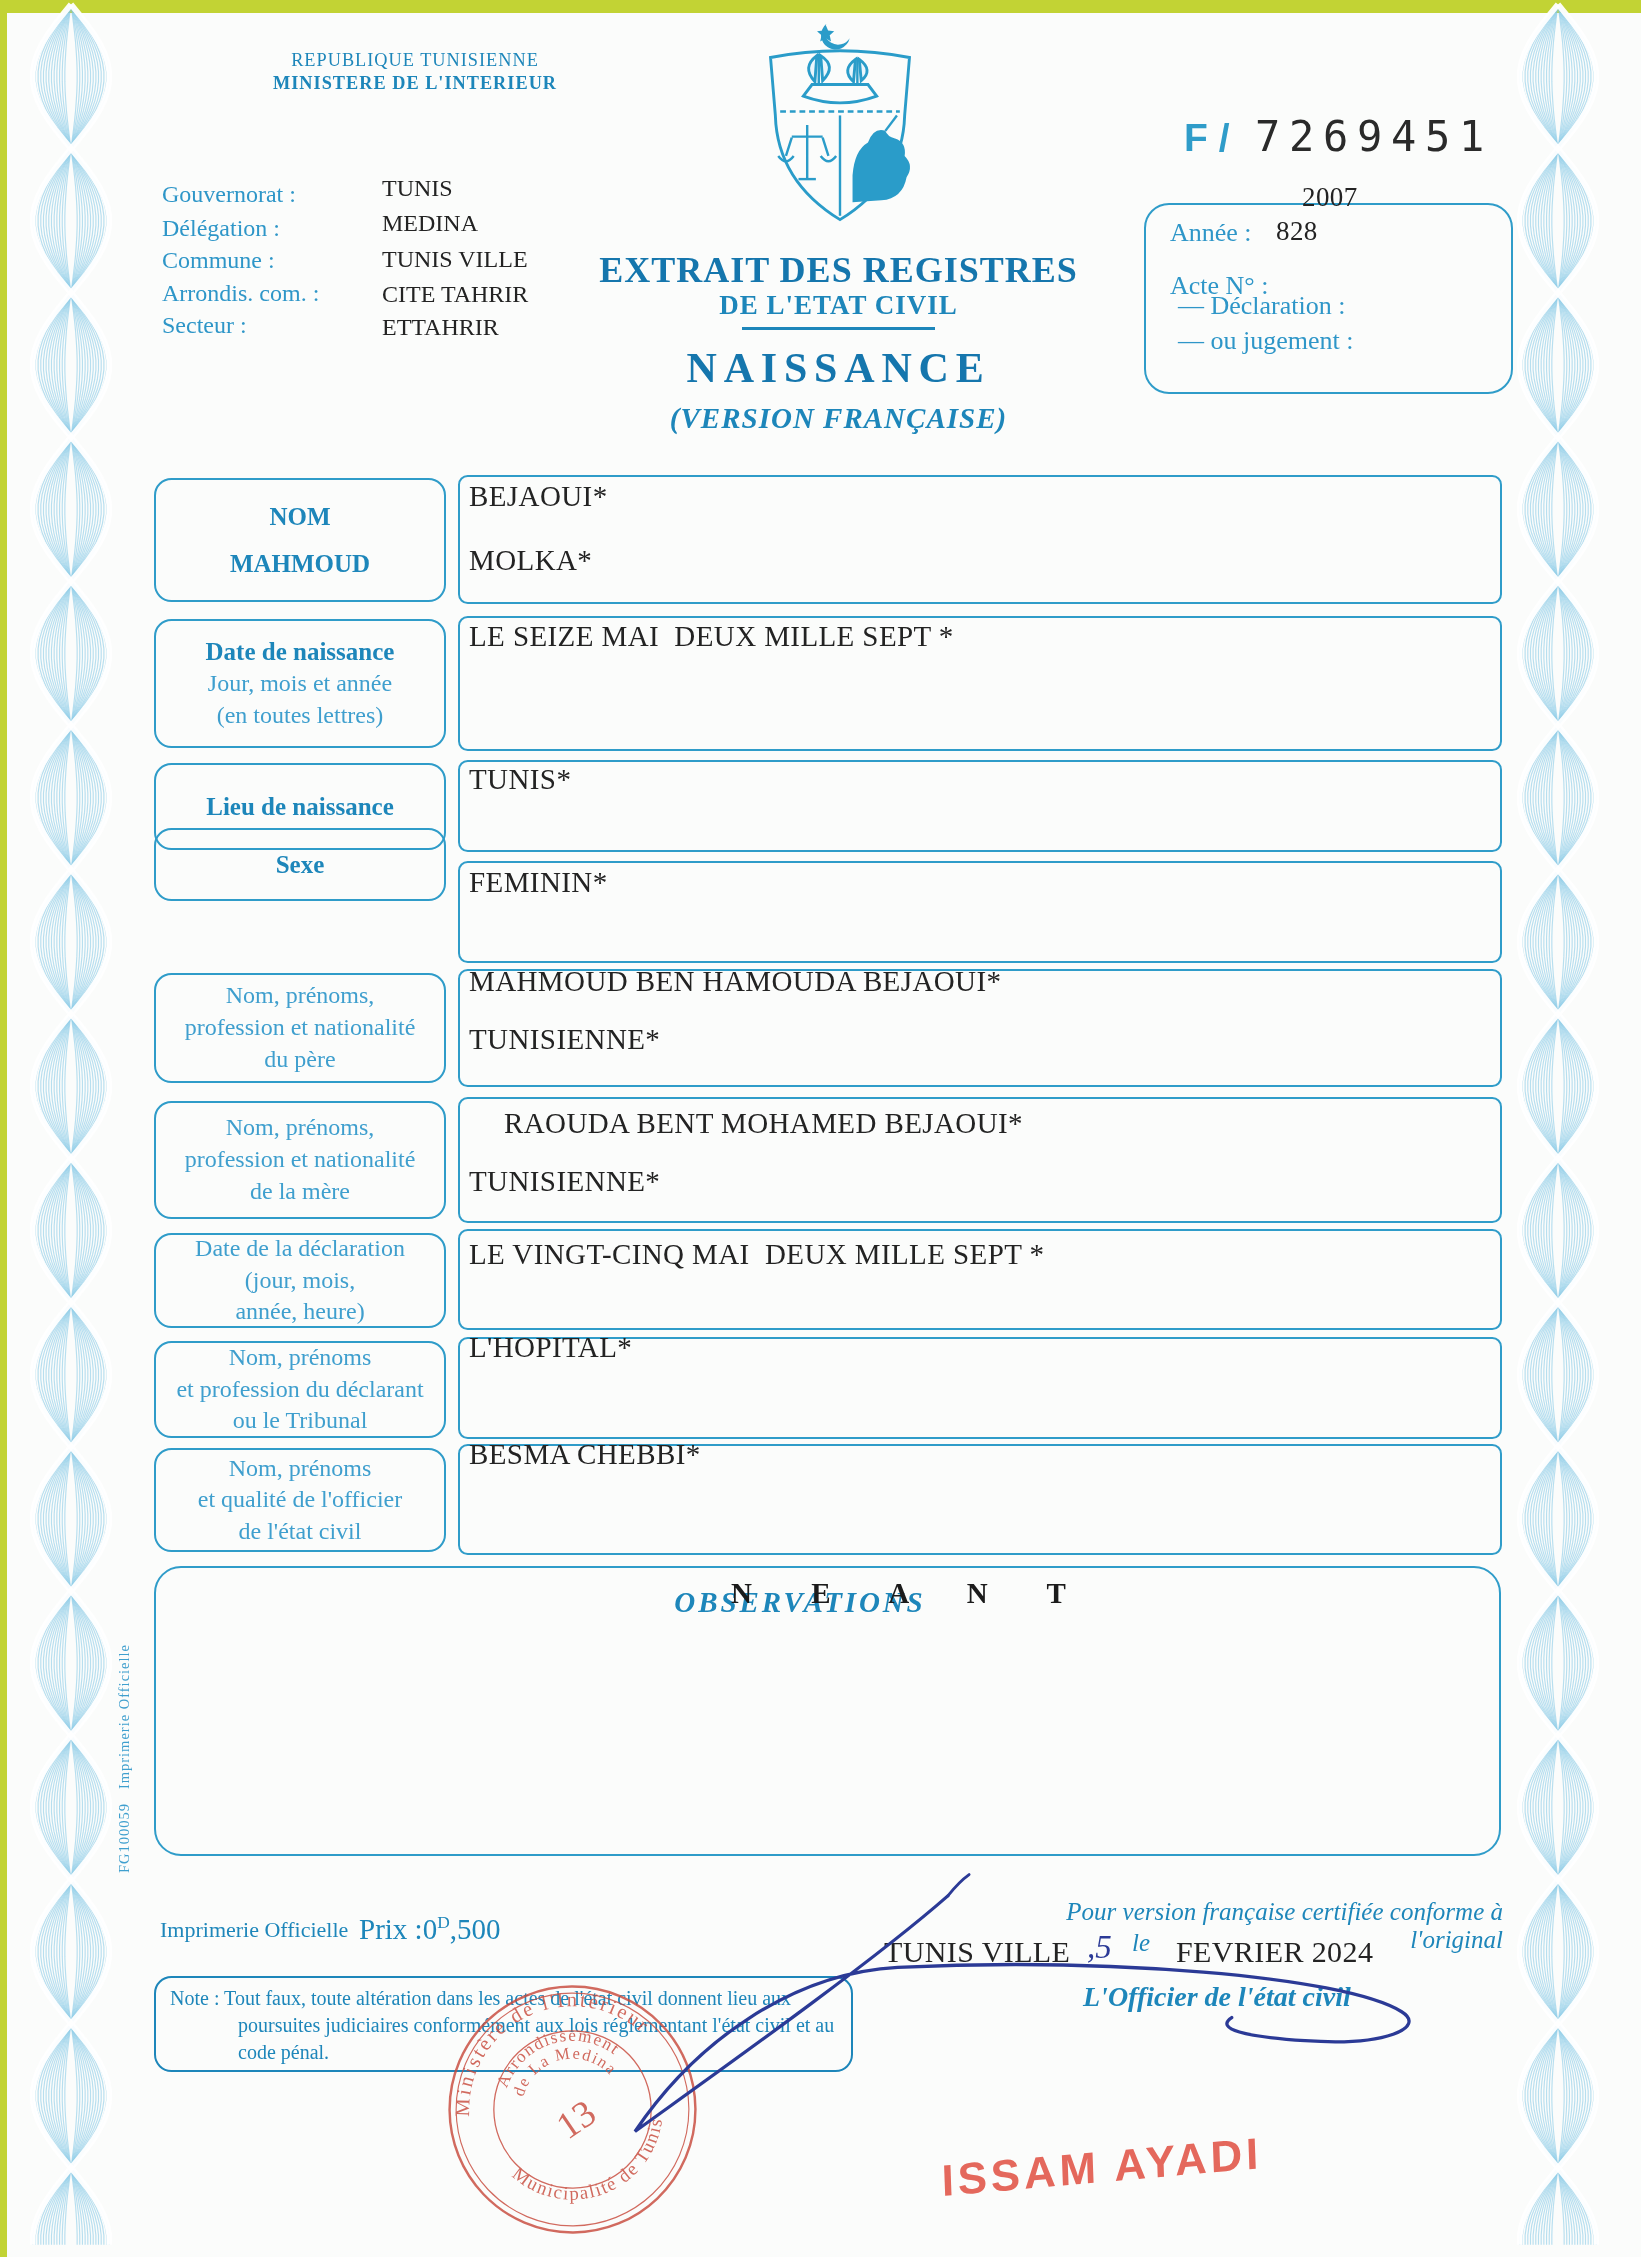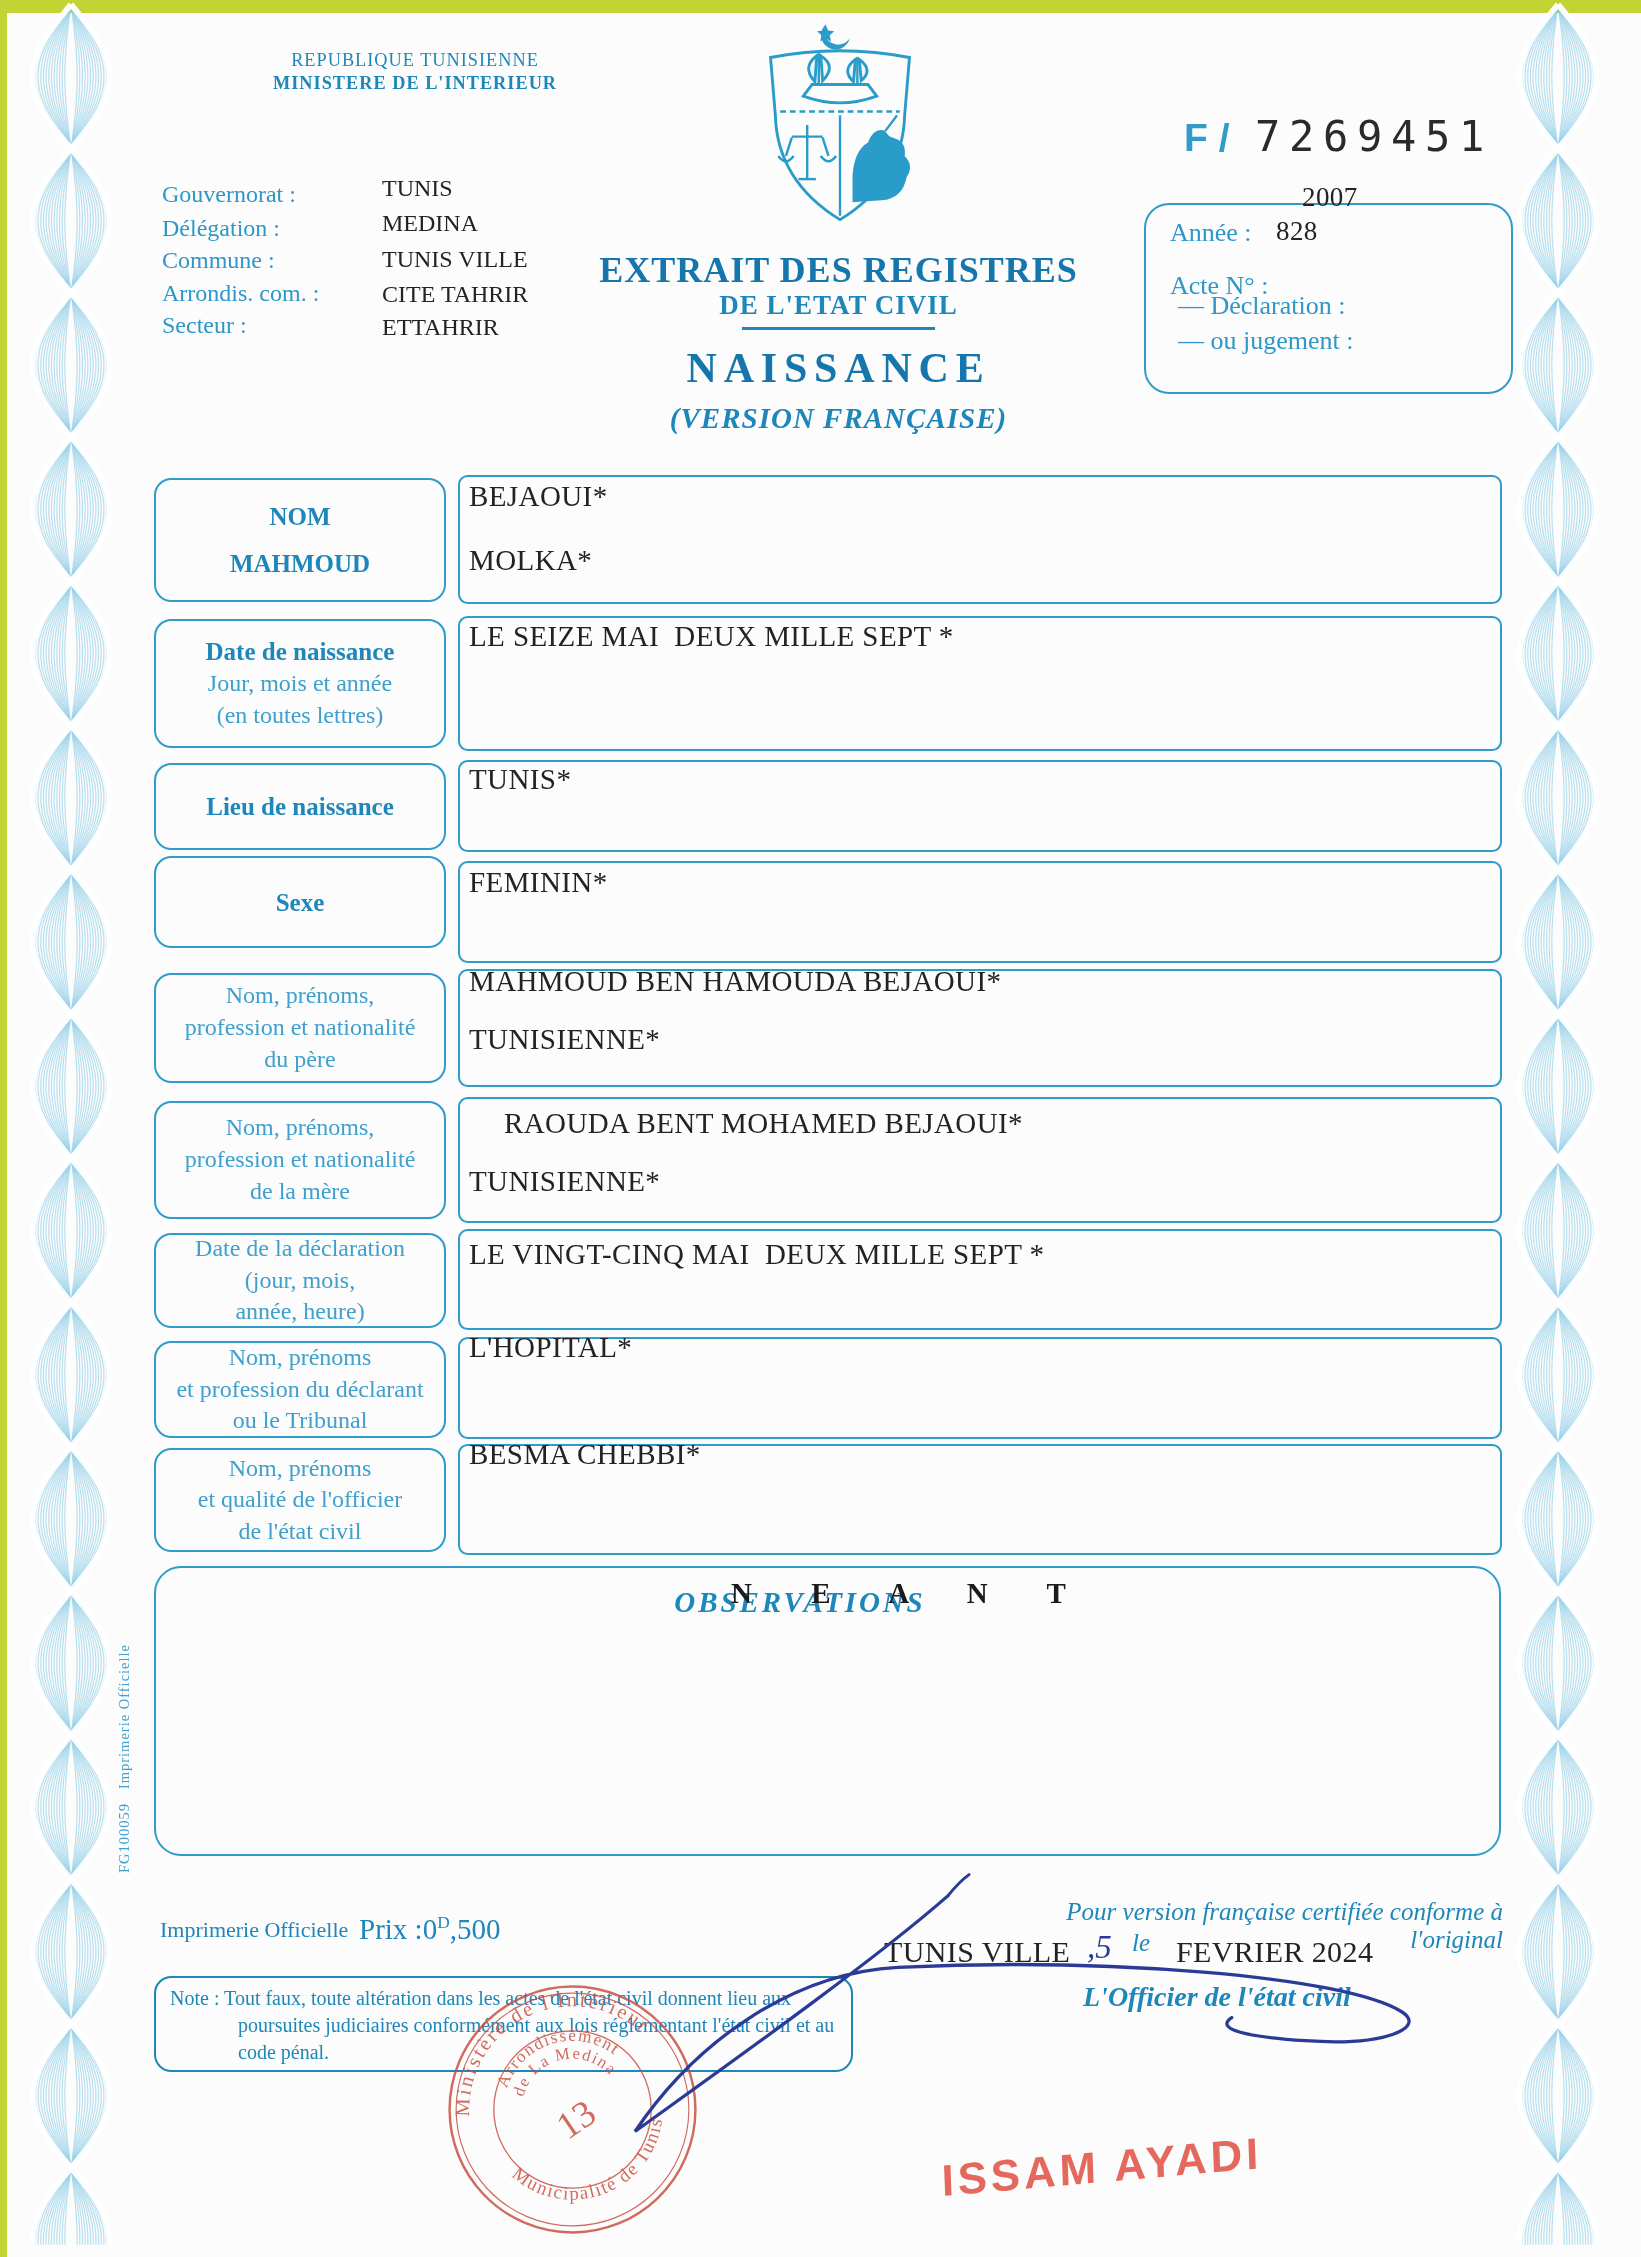--- a/index.html
+++ b/index.html
@@ -170,21 +170,21 @@
     <span class="fl-b" style="margin-top:13.5px;">MAHMOUD</span>
   </div>
   <div class="abs box lbox" style="top:619px;height:129px;">
     <span class="fl-b">Date de naissance</span>
     <span class="fl-r">Jour, mois et année</span>
     <span class="fl-r">(en toutes lettres)</span>
   </div>
   <div class="abs box lbox" style="top:763px;height:87px;">
     <span class="fl-b">Lieu de naissance</span>
   </div>
-  <div class="abs box lbox" style="top:856px;height:92px;align-items:center;">
+  <div class="abs box lbox" style="top:828px;height:73px;align-items:center;">
     <span class="fl-b">Sexe</span>
   </div>
   <div class="abs box lbox" style="top:973px;height:110px;">
     <span class="fl-r">Nom, prénoms,</span>
     <span class="fl-r">profession et nationalité</span>
     <span class="fl-r">du père</span>
   </div>
   <div class="abs box lbox" style="top:1101px;height:118px;">
     <span class="fl-r">Nom, prénoms,</span>
     <span class="fl-r">profession et nationalité</span>

